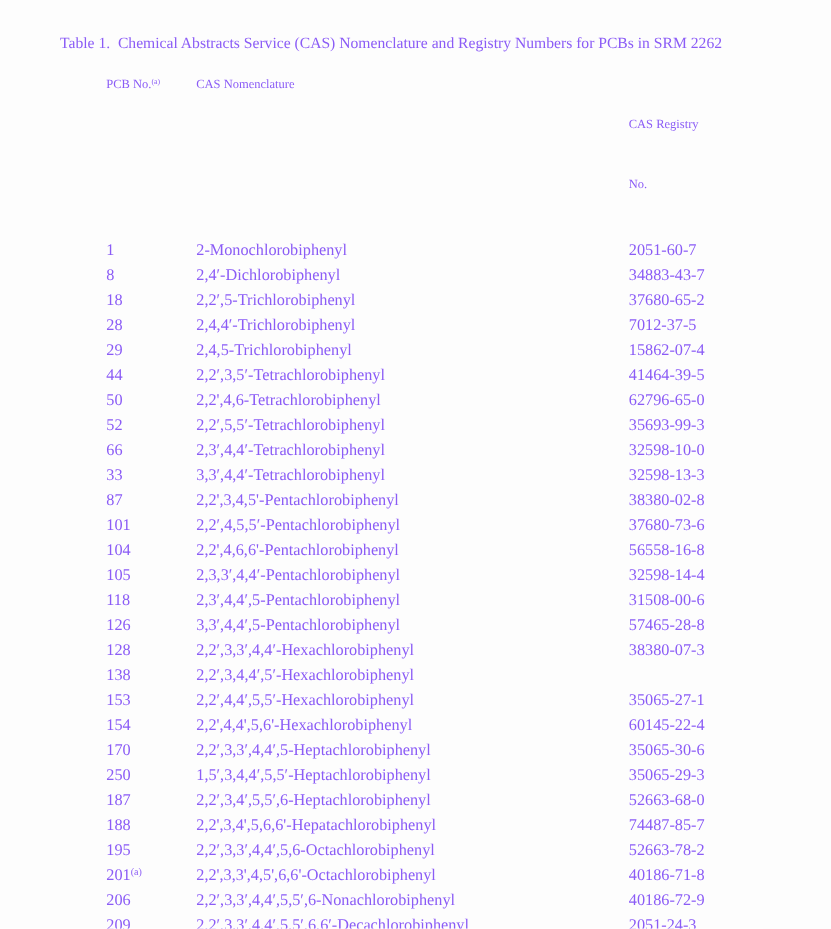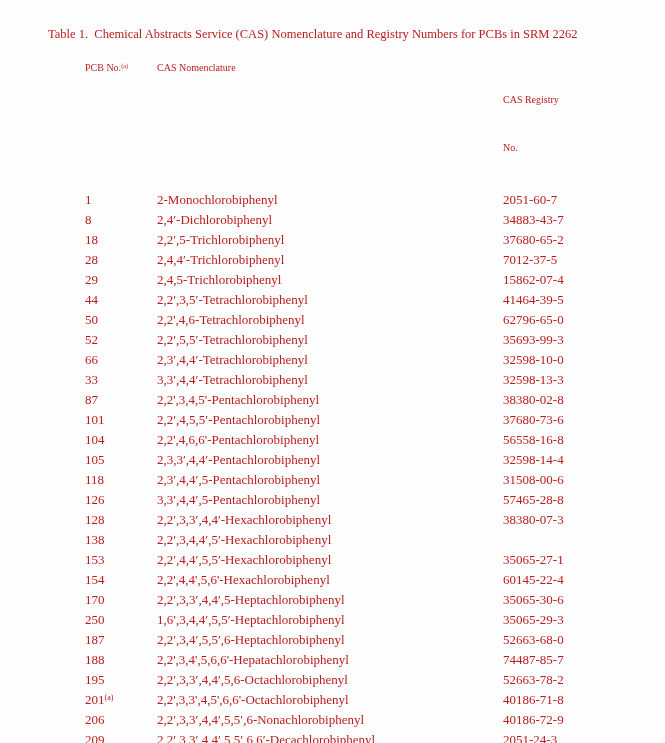--- a/index.html
+++ b/index.html
@@ -5,21 +5,21 @@
   html, body {
     margin: 0;
     padding: 0;
     background: #ffffff;
   }
   .page {
     position: relative;
     width: 665px;
     height: 743px;
     background: #fdfdfd;
-    color: #b91c1c;
+    color: #8b5cf6;
     font-family: "Liberation Serif", serif;
     overflow: hidden;
     box-sizing: border-box;
   }
   .doc-title {
     padding-top: 26px;
     margin-left: 48px;
     margin-right: 20px;
     font-size: 12.5px;
     line-height: 16px;
@@ -176,21 +176,21 @@
           <div class="cell">2,2',4,4',5,6'-Hexachlorobiphenyl</div>
           <div class="cell">60145-22-4</div>
         </div>
         <div class="grid-row trow">
           <div class="cell"><span>170</span></div>
           <div class="cell">2,2′,3,3′,4,4′,5-Heptachlorobiphenyl</div>
           <div class="cell">35065-30-6</div>
         </div>
         <div class="grid-row trow">
           <div class="cell"><span>250</span></div>
-          <div class="cell">1,6′,3,4,4′,5,5′-Heptachlorobiphenyl</div>
+          <div class="cell">1,5′,3,4,4′,5,5′-Heptachlorobiphenyl</div>
           <div class="cell">35065-29-3</div>
         </div>
         <div class="grid-row trow">
           <div class="cell"><span>187</span></div>
           <div class="cell">2,2′,3,4′,5,5′,6-Heptachlorobiphenyl</div>
           <div class="cell">52663-68-0</div>
         </div>
         <div class="grid-row trow">
           <div class="cell"><span>188</span></div>
           <div class="cell">2,2',3,4',5,6,6'-Hepatachlorobiphenyl</div>

